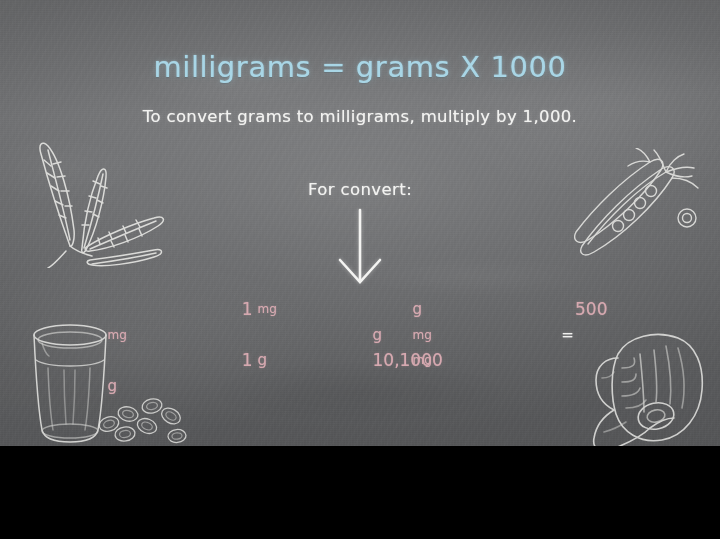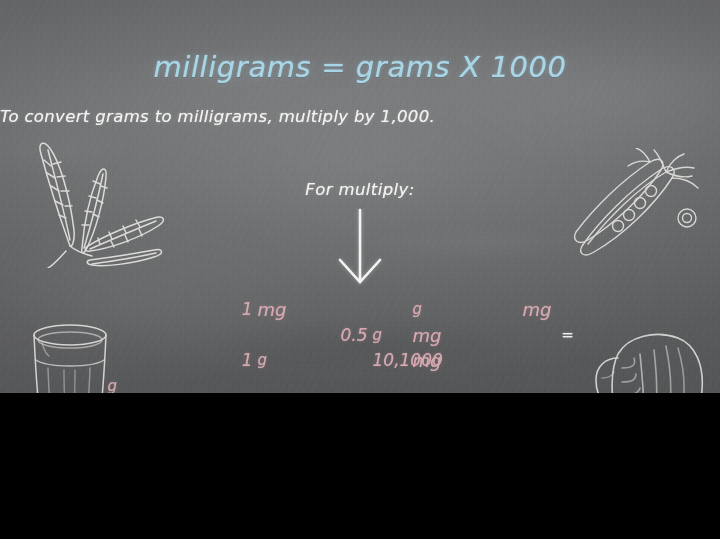--- a/index.html
+++ b/index.html
@@ -1,28 +1,27 @@
 <!DOCTYPE html>
 <html><head>
 <meta charset="utf-8">
 <style>
   * { margin:0; padding:0; box-sizing:border-box; }
   html,body { width:720px; height:539px; overflow:hidden; background:#000; }
   body { font-family:"DejaVu Sans", sans-serif; }
 
   #board {
     position:relative;
-    width:720px; height:393px;
+    width:720px; height:446px;
     background:
       radial-gradient(ellipse 70% 55% at 50% 42%, rgba(255,255,255,0.085) 0%, rgba(255,255,255,0.02) 45%, rgba(0,0,0,0.10) 100%),
       radial-gradient(ellipse 40% 30% at 18% 78%, rgba(255,255,255,0.05) 0%, rgba(0,0,0,0.0) 70%),
       radial-gradient(ellipse 35% 28% at 85% 25%, rgba(255,255,255,0.045) 0%, rgba(0,0,0,0.0) 70%),
       linear-gradient(178deg, #6f7072 0%, #77787a 25%, #6c6d6f 55%, #656668 80%, #5e5f61 100%);
     overflow:hidden;
-    font-style:italic;
   }
   
   #grain {
     position:absolute; inset:0;
     opacity:.5;
     pointer-events:none;
     background-image:
       repeating-linear-gradient(0deg, rgba(255,255,255,0.022) 0px, rgba(255,255,255,0.022) 1px, rgba(0,0,0,0.018) 1px, rgba(0,0,0,0.018) 2px),
       repeating-linear-gradient(90deg, rgba(255,255,255,0.018) 0px, rgba(255,255,255,0.018) 1px, rgba(0,0,0,0.015) 1px, rgba(0,0,0,0.015) 3px),
       repeating-linear-gradient(117deg, rgba(255,255,255,0.025) 0px, rgba(255,255,255,0.0) 2px, rgba(0,0,0,0.02) 4px, rgba(0,0,0,0.0) 7px);
@@ -42,21 +41,21 @@
   #title {
     position:absolute; left:0; right:0; top:50px;
     text-align:center;
     font-family:"DejaVu Sans", sans-serif;
     font-size:29px; font-weight:400; letter-spacing:.6px;
     color:#a9d6e6;
     text-shadow:0 0 1.5px rgba(169,214,230,.8), 0 0 6px rgba(169,214,230,.30), 0 1px 1px rgba(0,0,0,.25);
   }
 
   
-  #subtitle { position:absolute; left:0; right:0; top:103px; }
+  #subtitle { position:absolute; left:0; right:0; top:103px; text-align:center; }
   .sub-line {
     display:block;
     font-family:"DejaVu Sans", sans-serif;
     font-size:16.5px; font-weight:400; letter-spacing:.35px;
     color:#f2f2f0; line-height:27px;
     text-shadow:0 0 1px rgba(255,255,255,.6), 0 0 5px rgba(255,255,255,.16);
   }
 
   #forexample {
     position:absolute; left:0; right:0; top:180px; text-align:center;
@@ -78,21 +77,21 @@
     row-gap:0;
   }
   .cell {
     font-family:"DejaVu Sans", sans-serif;
     font-size:17px; line-height:25.5px;
     color:#d6a9b0;
     text-shadow:0 0 1px rgba(214,169,176,.65), 0 0 5px rgba(214,169,176,.22);
     white-space:nowrap;
   }
   .c-mgval { text-align:right; padding-right:5px; }
-  .c-mgunit { text-align:left; font-size:18px; }
+  .c-mgunit { text-align:left; font-size:12px; }
   .c-eq { text-align:center; color:#f0f0ee; font-size:15px;
           text-shadow:0 0 1px rgba(255,255,255,.6), 0 0 5px rgba(255,255,255,.18); }
   .c-gval { text-align:right; padding-right:5px; }
   .c-gunit { text-align:left; font-size:15px; }
 
   
   #banner {
     position:absolute; left:0; right:0; bottom:0; height:77px;
     background:#1d5c74;
     display:flex; align-items:center; justify-content:center;
@@ -215,40 +214,40 @@
       <path d="M12 108 C 20 106, 28 102, 34 98" opacity=".5"></path>
     </g>
   </svg>
 
   <div id="title" class="chalk">milligrams = grams X 1000</div>
 
   <div id="subtitle">
     <span class="sub-line">To convert grams to milligrams, multiply by 1,000.</span>
   </div>
 
-  <div id="forexample">For multiply:</div>
+  <div id="forexample">For convert:</div>
 
   <svg id="arrow" viewBox="0 0 60 80">
     <g stroke="#f4f4f2" stroke-width="2.6" stroke-linecap="round" fill="none" style="filter:drop-shadow(0 0 2px rgba(255,255,255,.35))">
       <path d="M30 2 L 30 72"></path>
       <path d="M10 52 L 30 74 L 50 52"></path>
     </g>
   </svg>
 
   <div id="conv">
     <div class="conv-grid">
 
       <div class="cell c-mgval">1</div>
       <div class="cell c-mgunit">mg</div>
       <div class="cell c-eq"></div>
       <div class="cell c-gunit">g</div>
 
+      <div class="cell c-mgval">500</div>
       <div class="cell c-mgunit">mg</div>
       <div class="cell c-eq"></div>
-      <div class="cell c-gval">0.5</div>
       <div class="cell c-gunit">g</div>
 
       <div class="cell c-mgunit">mg</div>
       <div class="cell c-eq">=</div>
       <div class="cell c-gval">1</div>
       <div class="cell c-gunit">g</div>
 
       <div class="cell c-mgval">10,1000</div>
       <div class="cell c-mgunit">mg</div>
       <div class="cell c-eq"></div>

